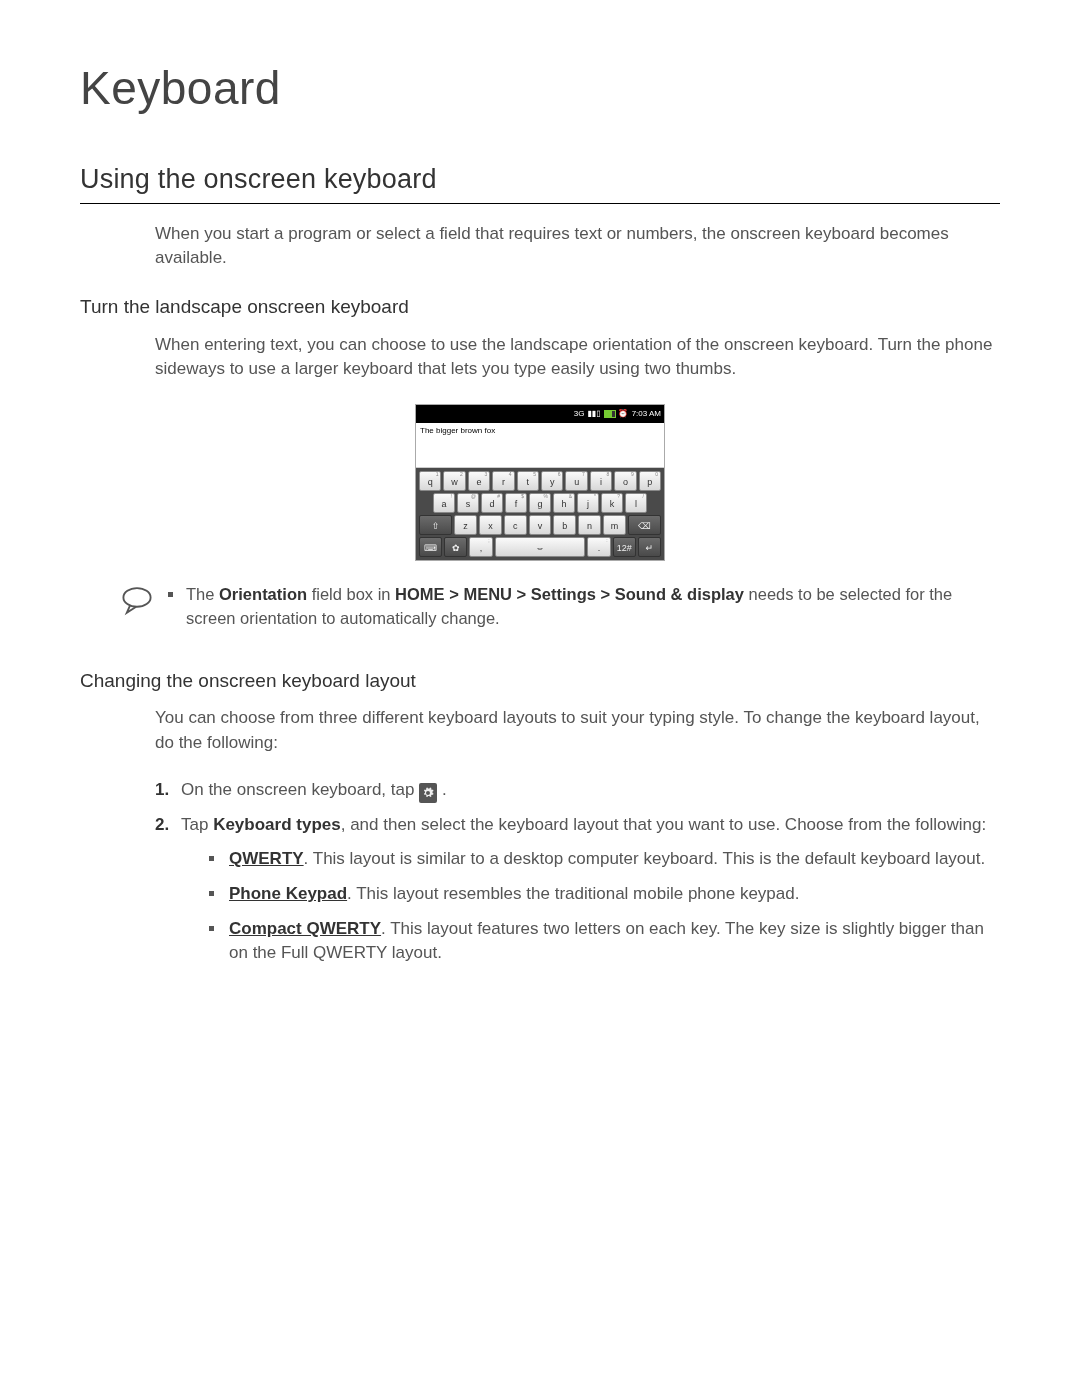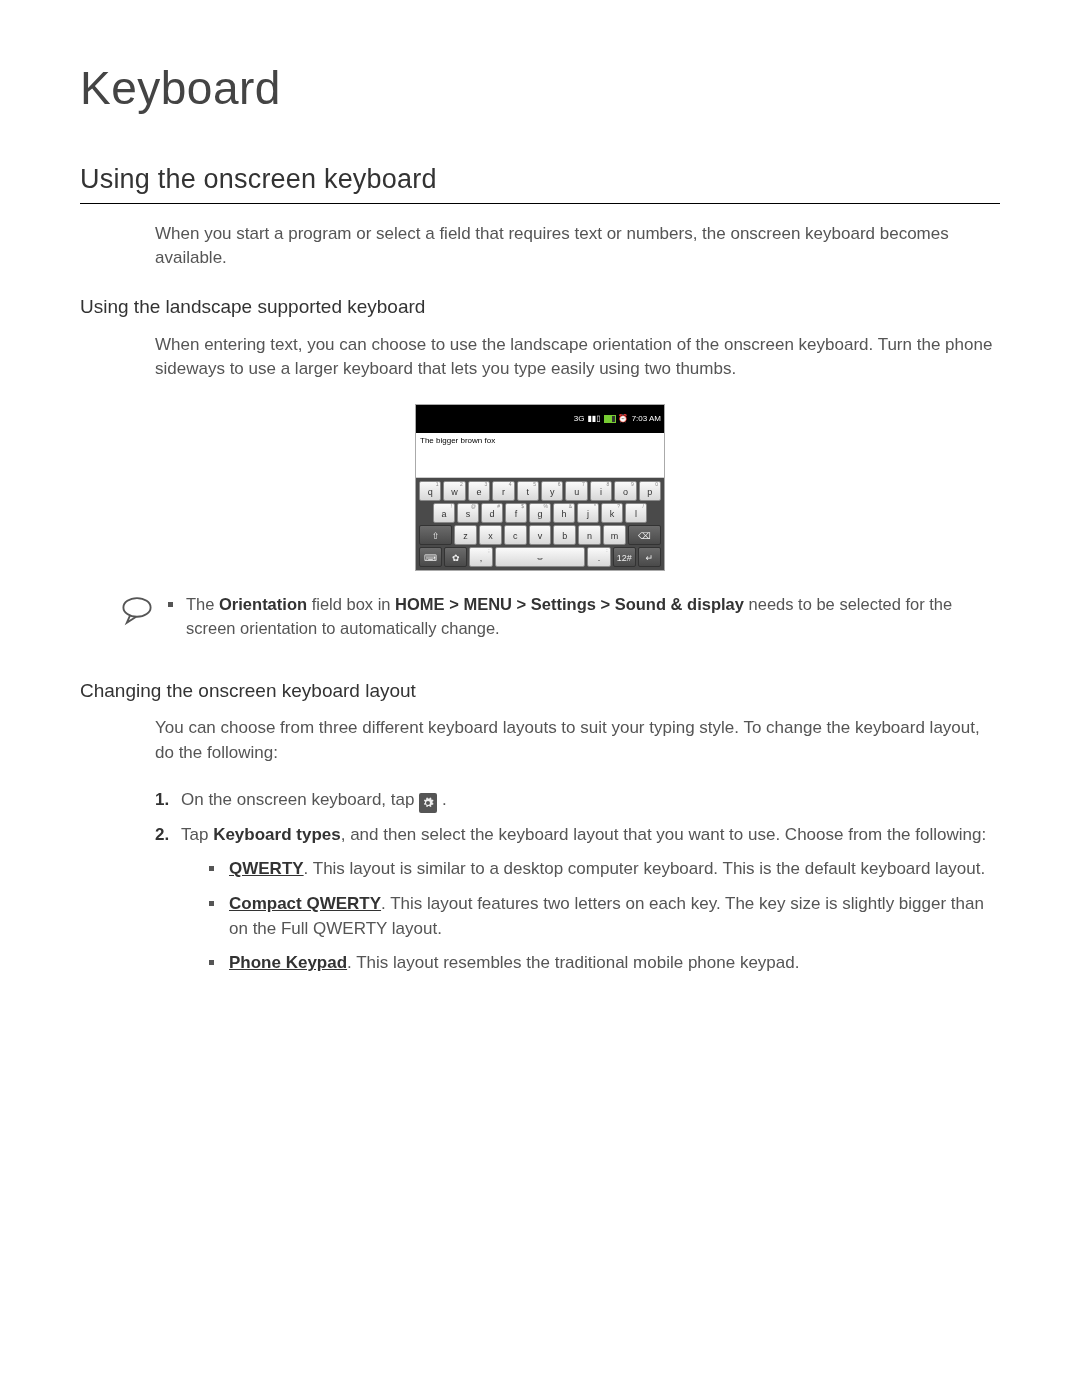--- a/index.html
+++ b/index.html
@@ -47,21 +47,21 @@
   .phone-wrap {
     width: 248px;
     margin: 12px auto 22px auto;
     border: 1px solid #aaa;
     font-family: Arial, sans-serif;
   }
   .status-bar {
     background: #000;
     color: #fff;
     font-size: 8px;
-    height: 28px;
+    height: 18px;
     display: flex;
     align-items: center;
     justify-content: flex-end;
     padding: 0 3px;
     gap: 3px;
   }
   .status-bar .sig  { font-size: 8px; }
   .status-bar .batt { width: 10px; height: 6px; background: linear-gradient(to right,#7c3 0 70%, #333 70%); border:1px solid #7c3; }
   .status-bar .alarm{ font-size: 8px; }
   .text-area {
@@ -202,21 +202,21 @@
 </style>
 </head>
 <body>
 
 <h1 class="page-title">Keyboard</h1>
 
 <h2 class="section-title">Using the onscreen keyboard</h2>
 
 <p class="body-text">When you start a program or select a field that requires text or numbers, the onscreen keyboard becomes available.</p>
 
-<h3 class="subheading">Using the landscape supported keyboard</h3>
+<h3 class="subheading">Turn the landscape onscreen keyboard</h3>
 
 <p class="body-text">When entering text, you can choose to use the landscape orientation of the onscreen keyboard. Turn the phone sideways to use a larger keyboard that lets you type easily using two thumbs.</p>
 
 <div class="phone-wrap">
   <div class="status-bar">
     <span class="sig">3G</span>
     <span class="sig">▮▮▯</span>
     <span class="batt"></span>
     <span class="alarm">⏰</span>
     <span>7:03 AM</span>
@@ -282,17 +282,17 @@
       <svg viewBox="0 0 24 24" fill="#eee">
           <path d="M12 8a4 4 0 100 8 4 4 0 000-8zm9 4l2 1-1 3-2-1a8 8 0 01-2 2l1 2-3 1-1-2a8 8 0 01-3 0l-1 2-3-1 1-2a8 8 0 01-2-2l-2 1-1-3 2-1a8 8 0 010-3l-2-1 1-3 2 1a8 8 0 012-2l-1-2 3-1 1 2a8 8 0 013 0l1-2 3 1-1 2a8 8 0 012 2l2-1 1 3-2 1a8 8 0 010 3z"></path>
         </svg>
     </span>
     <span> .</span>
   </li>
   <li>
     <span>Tap </span><b>Keyboard types</b><span>, and then select the keyboard layout that you want to use. Choose from the following:</span>
     <ul class="sub-bullets">
       <li><b>QWERTY</b><span>. This layout is similar to a desktop computer keyboard. This is the default keyboard layout.</span></li>
+      <li><b>Phone Keypad</b><span>. This layout resembles the traditional mobile phone keypad.</span></li>
       <li><b>Compact QWERTY</b><span>. This layout features two letters on each key. The key size is slightly bigger than on the Full QWERTY layout.</span></li>
-      <li><b>Phone Keypad</b><span>. This layout resembles the traditional mobile phone keypad.</span></li>
     </ul>
   </li>
 </ol>
 
 </body></html>

